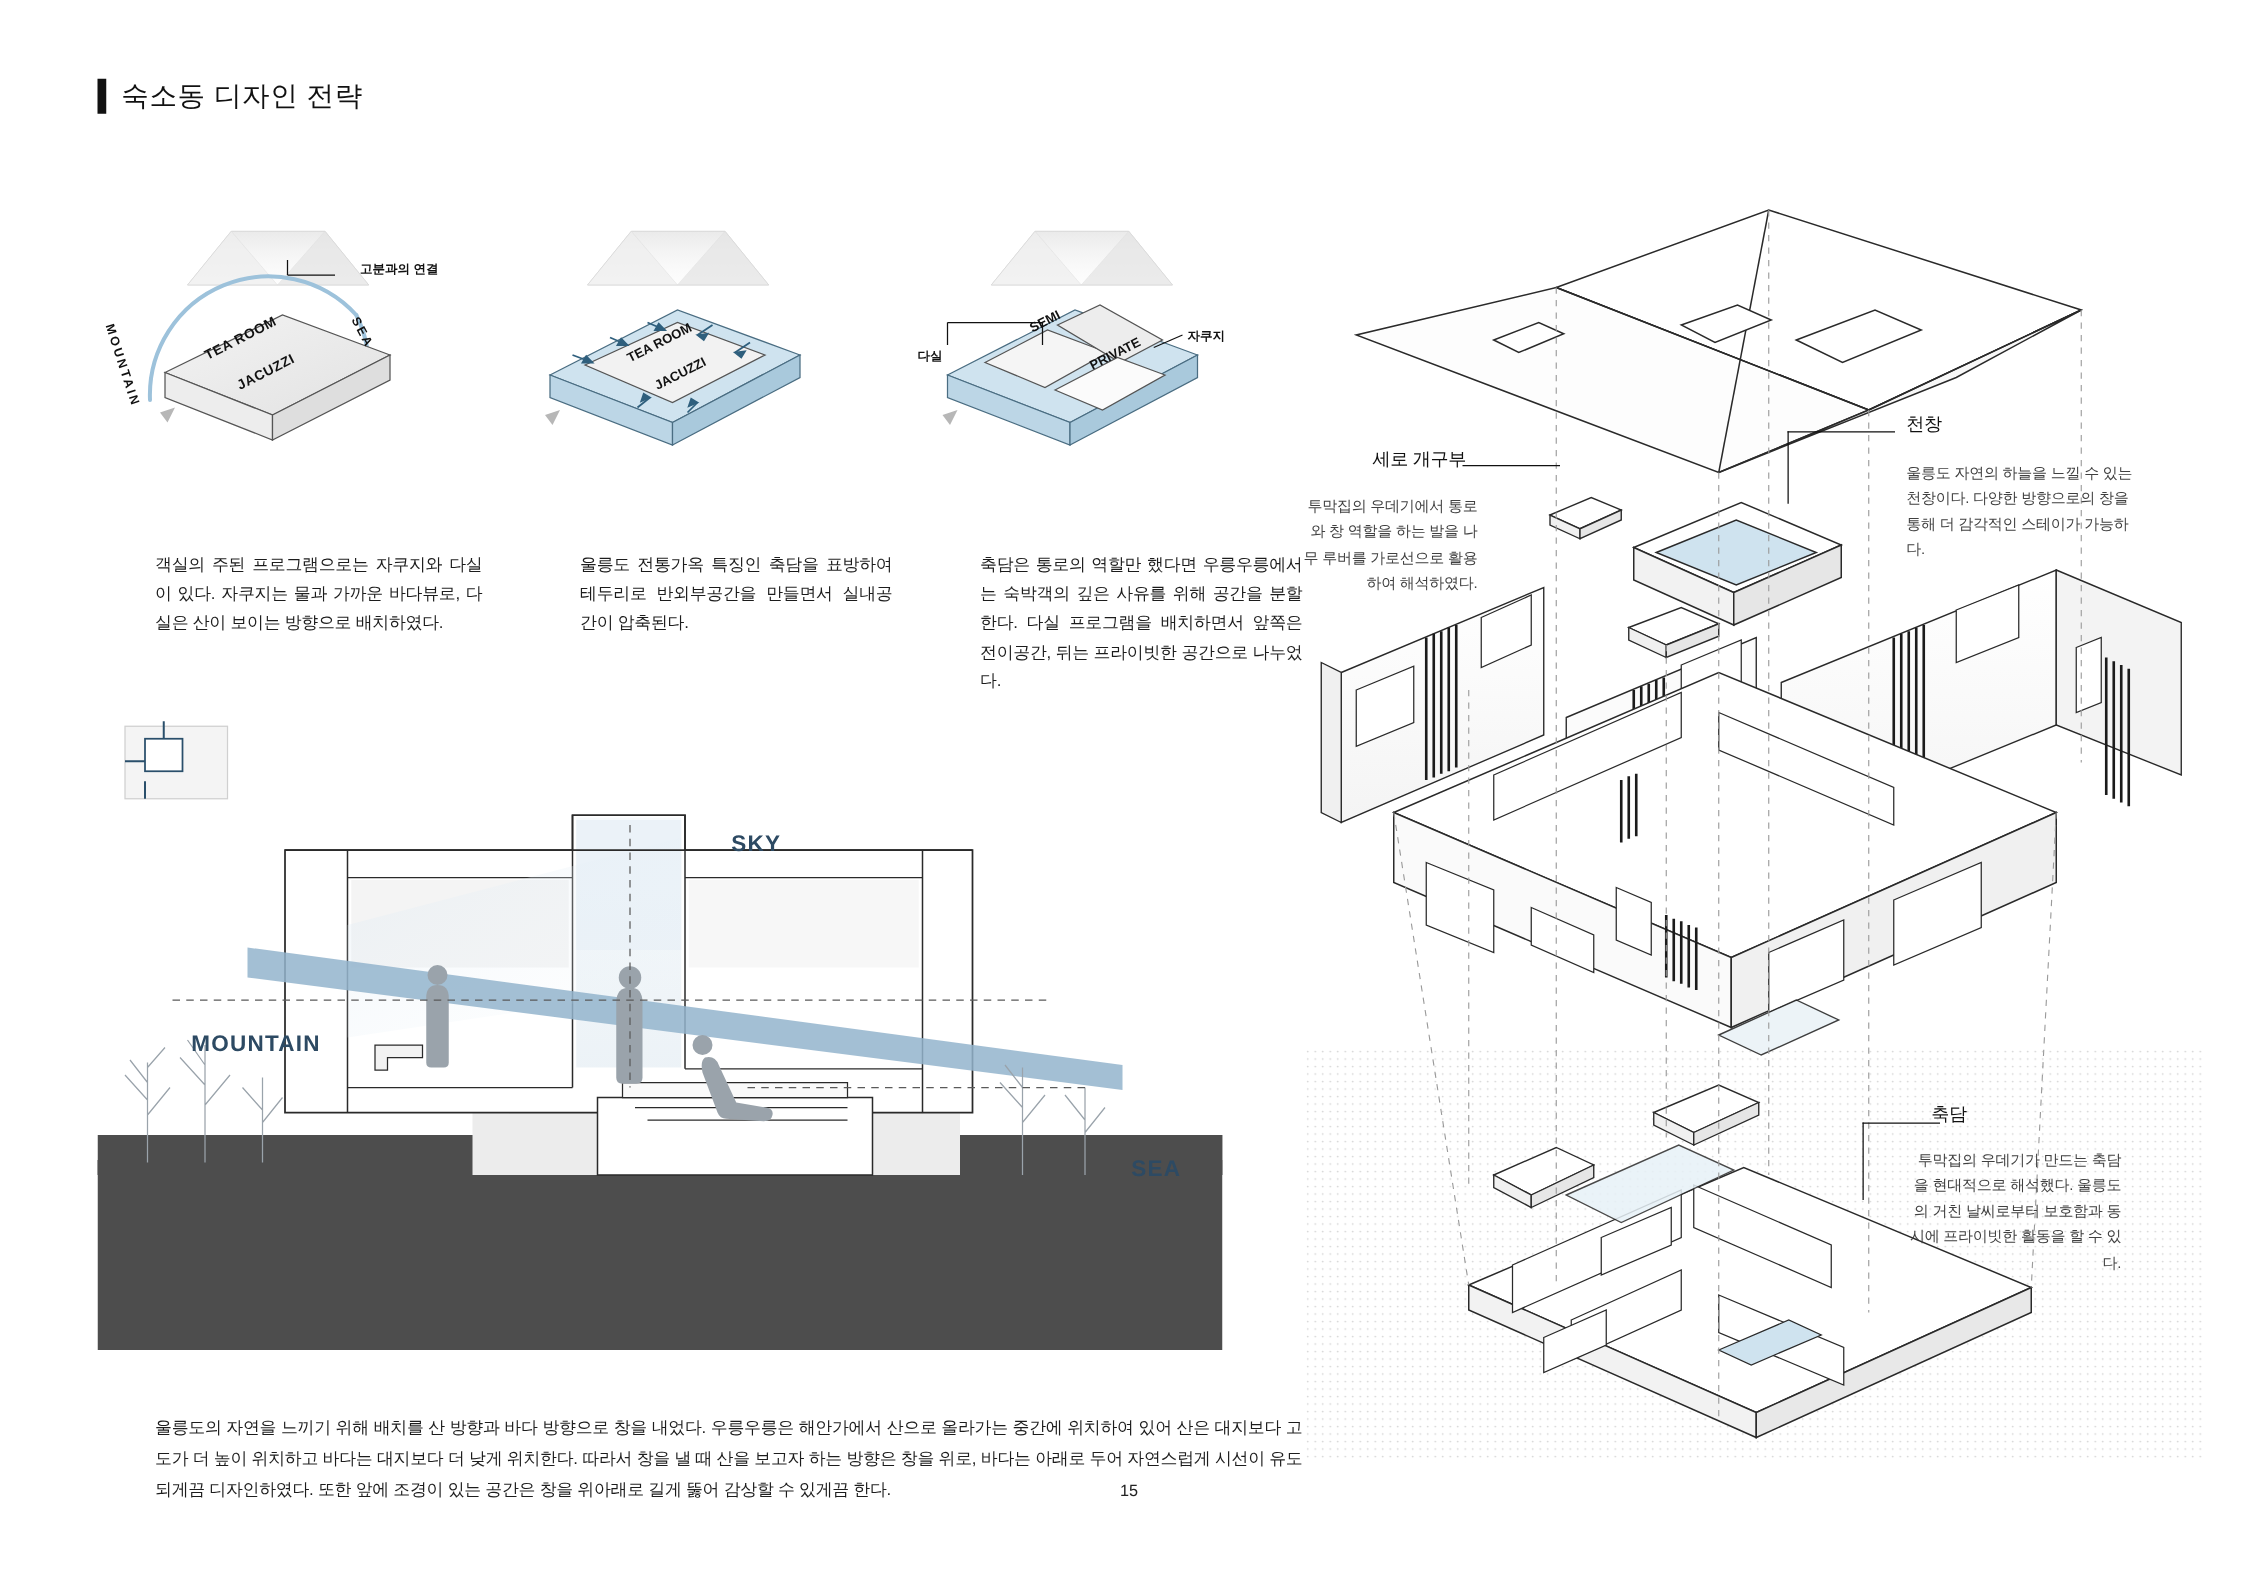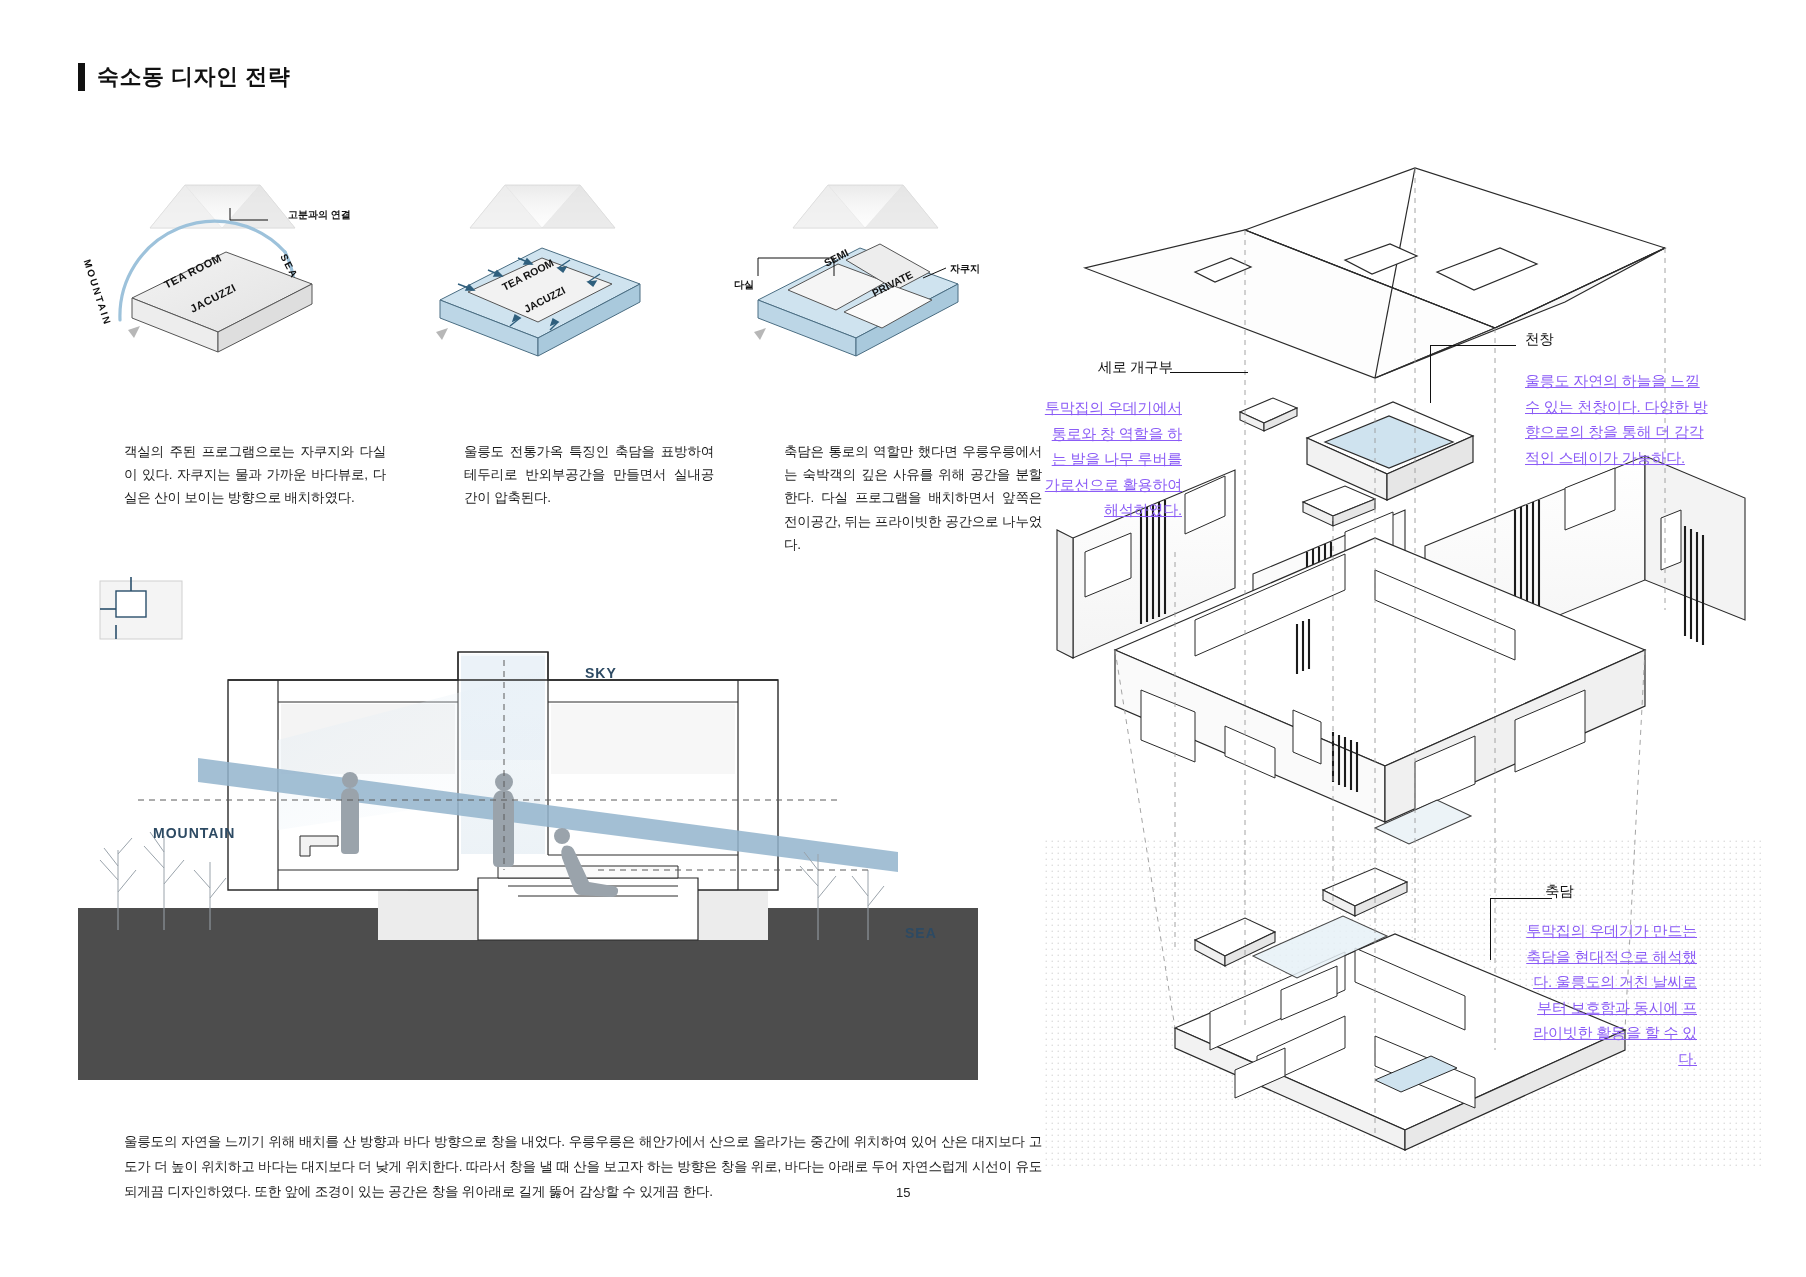--- a/index.html
+++ b/index.html
@@ -2,48 +2,48 @@
 <html lang="ko"><head>
 <meta charset="utf-8">
 <style>
   html,body{margin:0;padding:0;background:#ffffff;}
   body{width:1806px;height:1277px;position:relative;overflow:hidden;
        font-family:"Liberation Sans","DejaVu Sans",sans-serif;color:#1a1a1a;}
 
   
   .page-title-wrap{position:absolute;left:78px;top:62px;display:flex;align-items:center;gap:12px;}
   .title-bar{width:7px;height:28px;background:#111;display:block;}
-  .page-title{font-size:22px;font-weight:700;letter-spacing:.5px;color:#111;}
+  .page-title{font-size:22px;font-weight:400;letter-spacing:.5px;color:#111;}
 
   
   .cap{position:absolute;font-size:13.5px;line-height:1.72;color:#1c1c1c;letter-spacing:-.2px;margin-left:44px;}
   .cap.j{text-align:justify;}
   .lbl-sm{position:absolute;font-size:10px;font-weight:700;color:#111;}
 
   
   .diagram{position:absolute;}
   .axo-svg{display:block;}
 
   
   .section-wrap{position:absolute;left:78px;top:640px;width:900px;height:440px;}
 
   
   .axon-wrap{position:absolute;left:1045px;top:150px;width:720px;height:1020px;}
 
   
   .pageno{position:absolute;left:880px;top:1185px;font-size:13px;color:#222;margin-left:16px;}
 
   
-  .callout{position:absolute;font-size:15px;line-height:1.7;color:#8b5cf6;letter-spacing:-.2px;text-decoration:underline;}
+  .callout{position:absolute;font-size:12px;line-height:1.7;color:#404040;letter-spacing:-.2px;}
   .callout.right{text-align:right;}
 
   .ttl-s{position:absolute;font-size:14.5px;font-weight:400;color:#111;letter-spacing:-.3px;}
 
   
-  .axis-lbl{position:absolute;font-size:14px;font-weight:600;color:#2d4a63;letter-spacing:1px;}
+  .axis-lbl{position:absolute;font-size:18px;font-weight:600;color:#2d4a63;letter-spacing:1px;}
 
   .leader{position:absolute;background:#111;}
 </style>
 </head>
 <body>
 
 <div class="page-title-wrap">
   <span class="title-bar"></span>
   <span class="page-title">숙소동 디자인 전략</span>
 </div>

